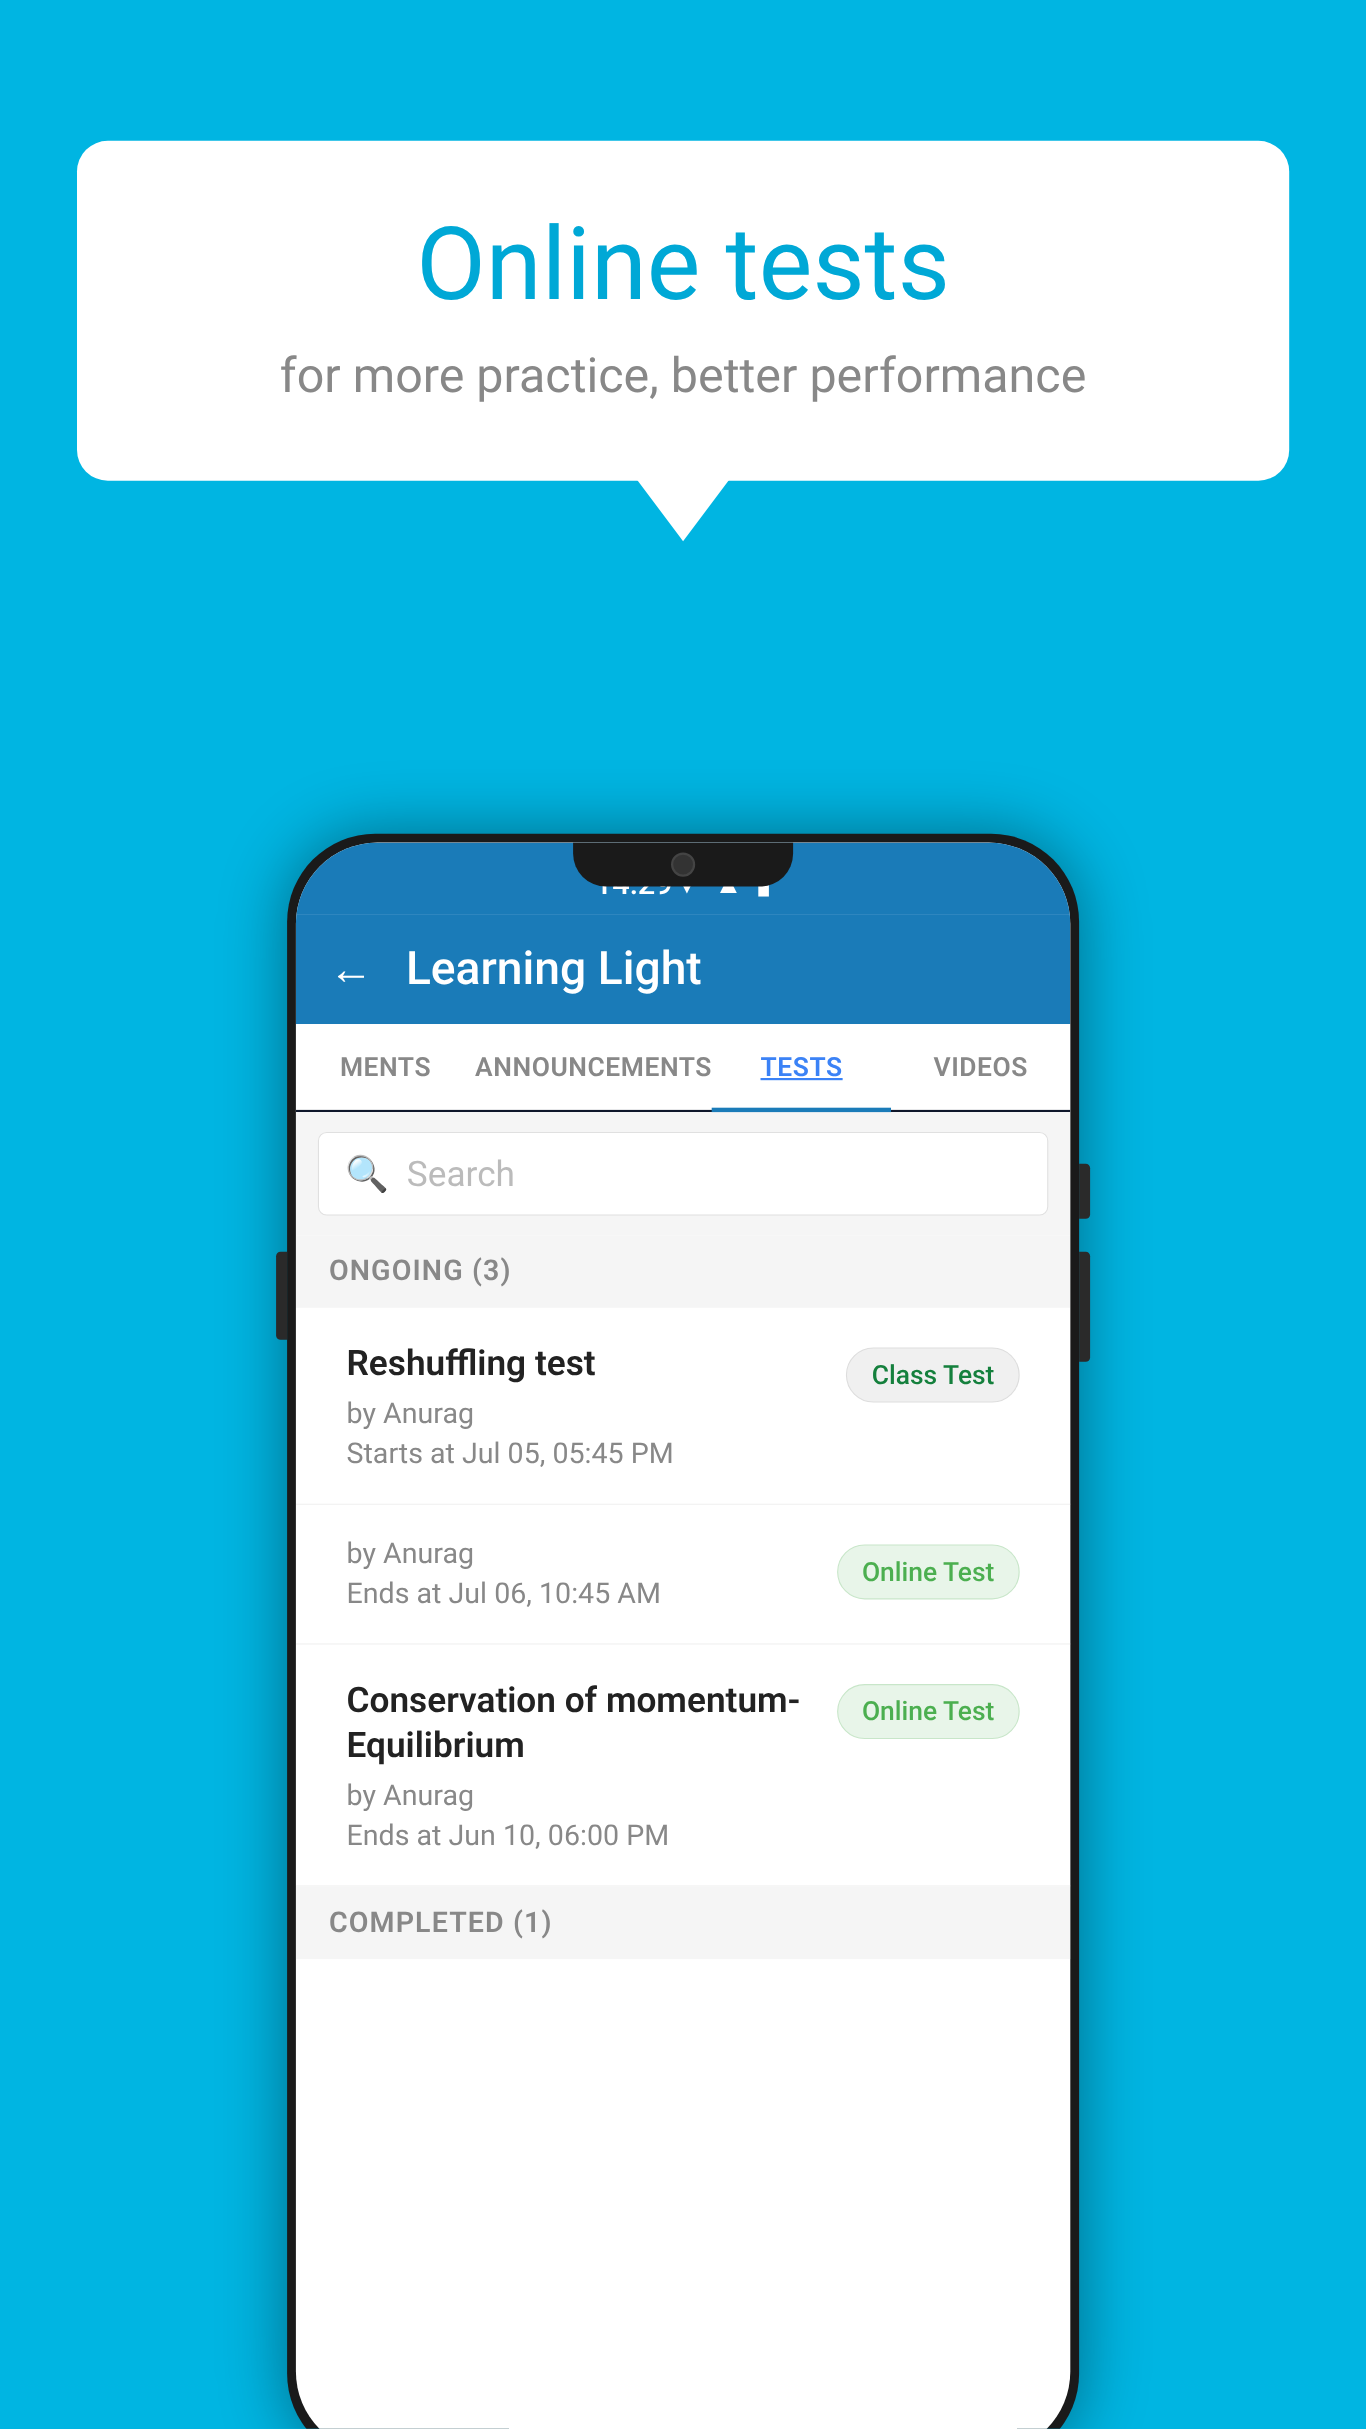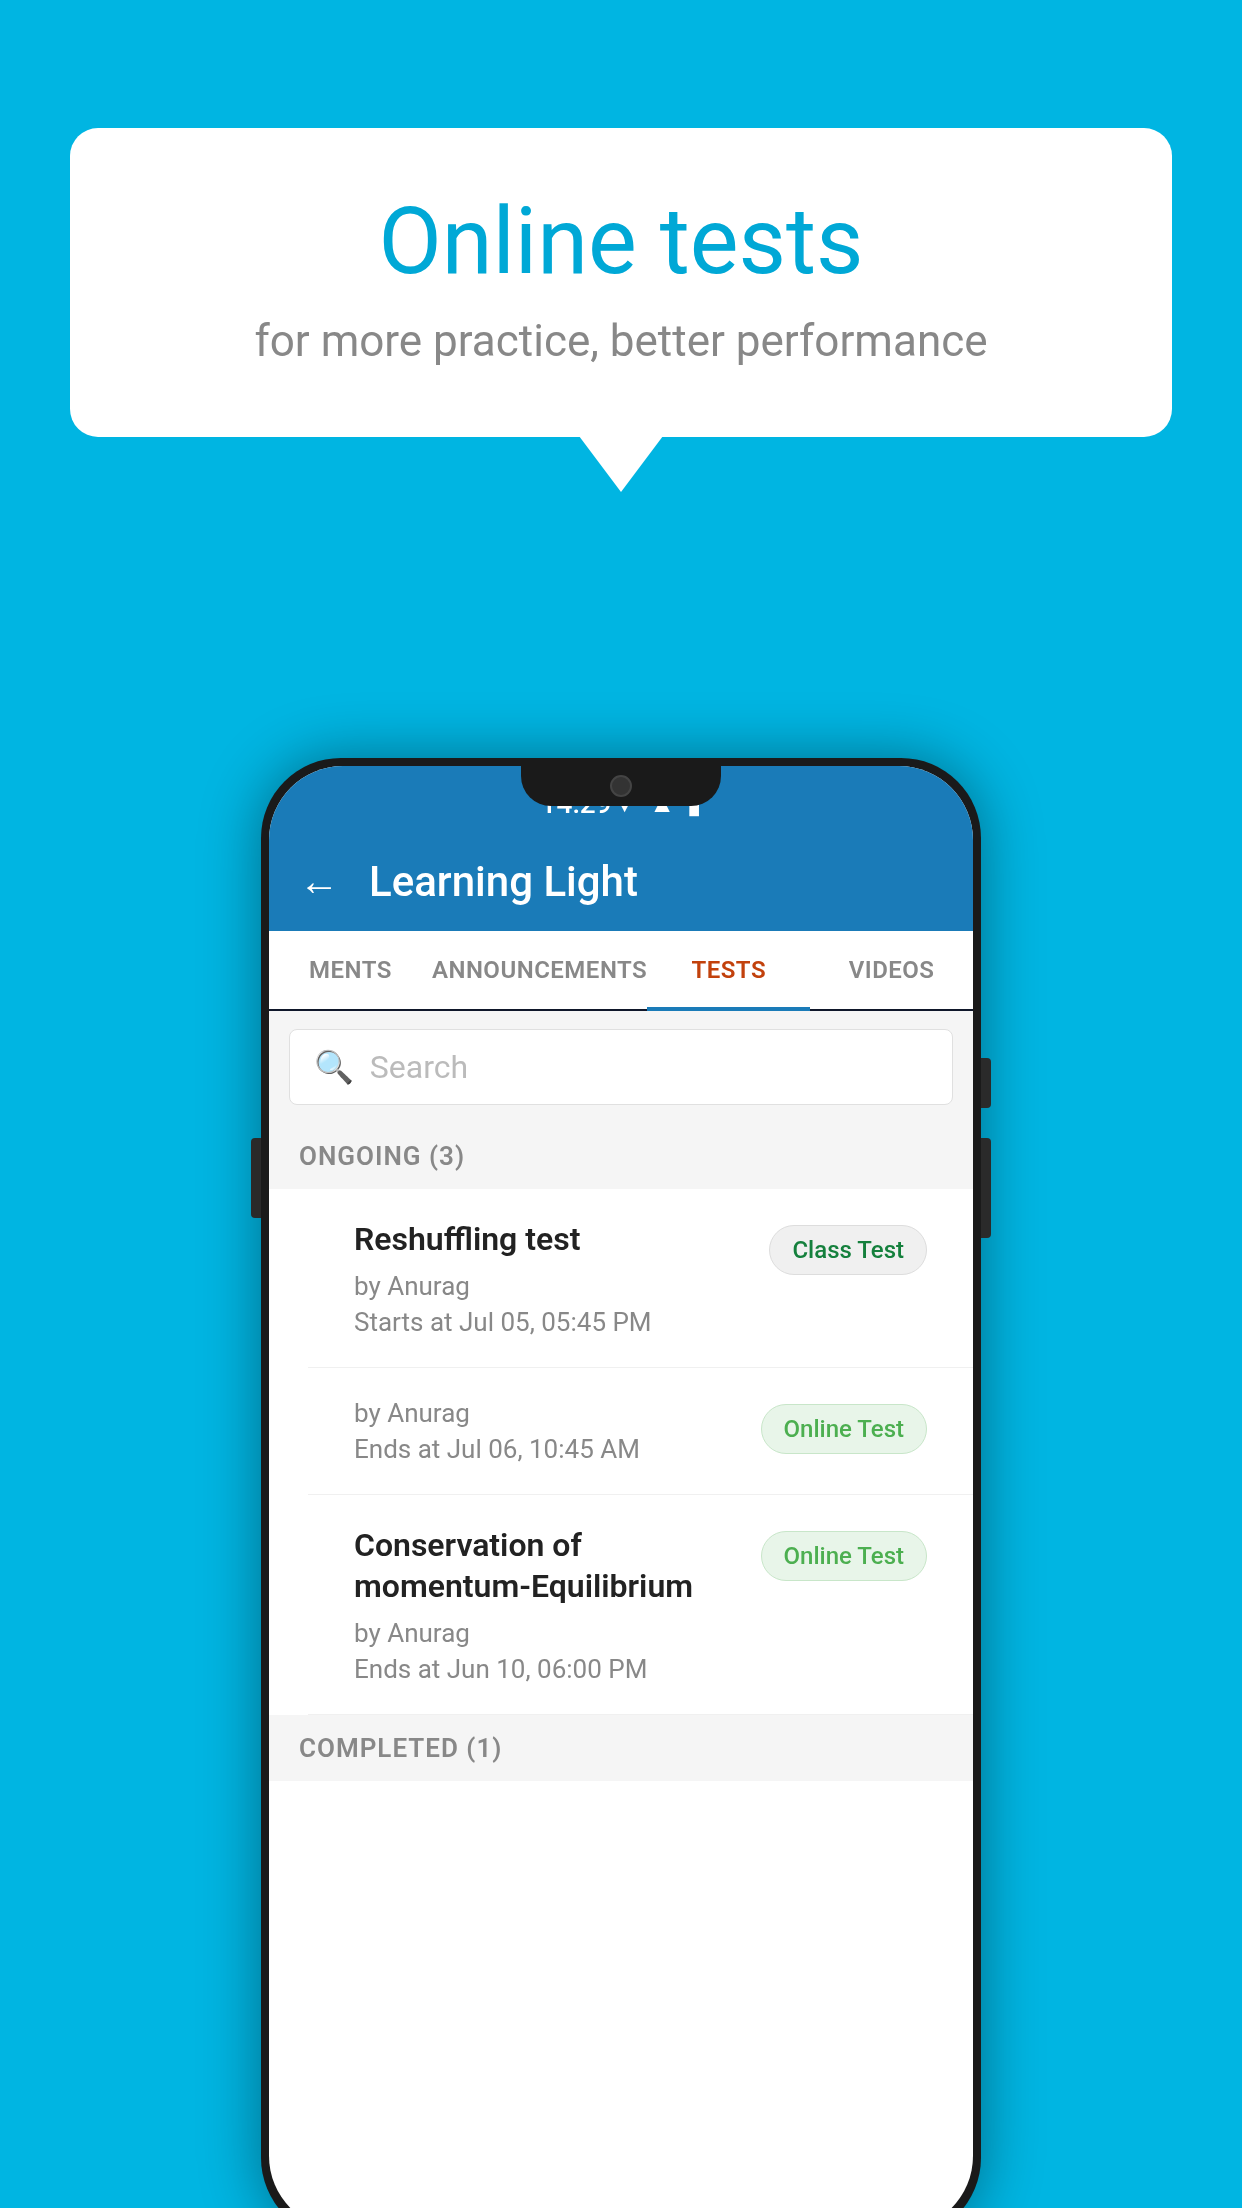--- a/index.html
+++ b/index.html
@@ -168,21 +168,22 @@
       font-size: 24px;
       color: #888;
       font-weight: 600;
       letter-spacing: 0.5px;
       cursor: pointer;
       position: relative;
       text-transform: uppercase;
     }
 
     .tab.active {
-      color: #c2410c;
+      color: #3b82f6;
+      text-decoration: underline;
     }
 
     .tab.active::after {
       content: '';
       position: absolute;
       bottom: -2px;
       left: 0;
       right: 0;
       height: 4px;
       background: #1a7bb8;
@@ -229,21 +230,20 @@
     .test-list {
       background: white;
     }
 
     .test-item {
       padding: 30px 46px;
       border-bottom: 1px solid #f0f0f0;
       display: flex;
       align-items: flex-start;
       justify-content: space-between;
-      margin-left: 39px;
     }
 
     .test-info {
       flex: 1;
       padding-right: 20px;
     }
 
     .test-title {
       font-size: 32px;
       font-weight: 600;

